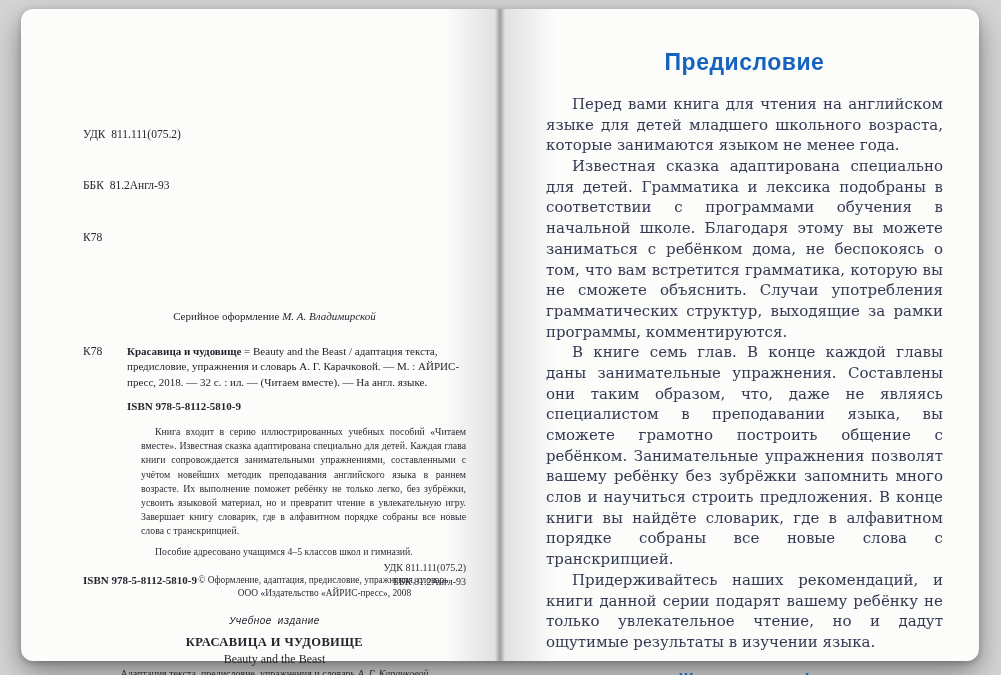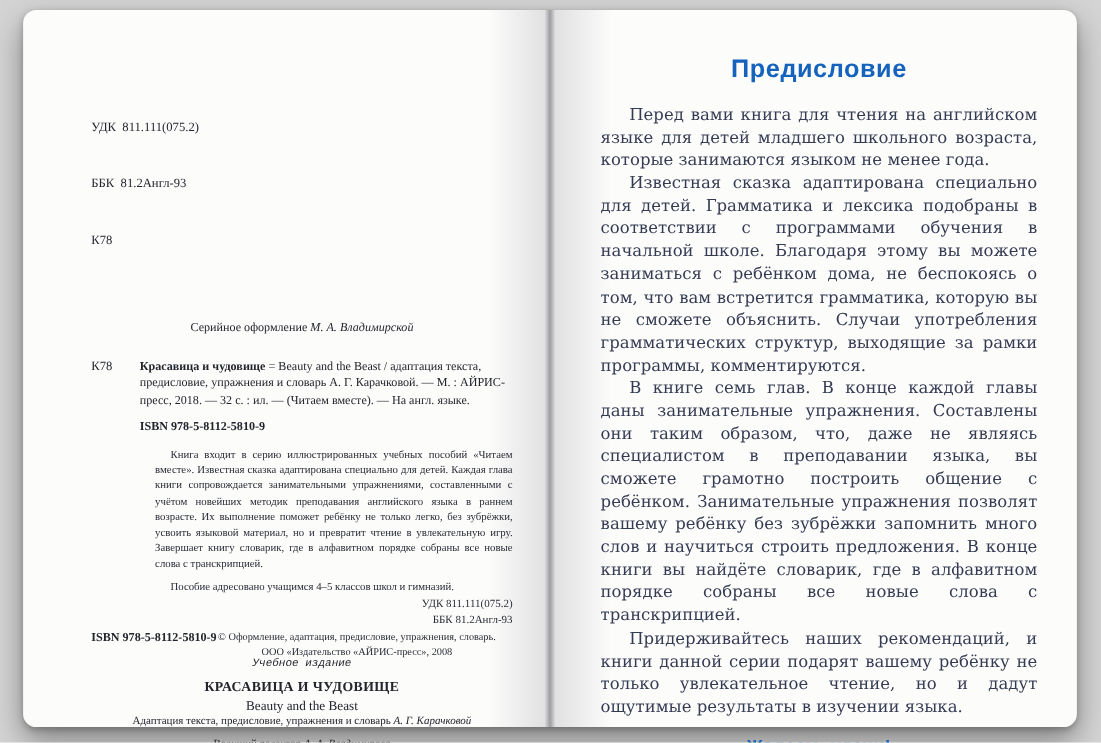--- a/index.html
+++ b/index.html
@@ -8,21 +8,21 @@
     background:#d4d4d4;
     font-family:"Liberation Serif",serif;
   }
   .book{
     position:absolute;left:21px;top:9px;width:958px;height:652px;
     background:#fcfcfb;border-radius:12px;
     box-shadow:0 12px 28px rgba(0,0,0,0.38), 0 2px 6px rgba(0,0,0,0.22);
     display:flex;
   }
   .page{position:relative;width:50%;height:100%;box-sizing:border-box;}
-  .page-left{padding:64px 34px 30px 62px;color:#23252d;}
+  .page-left{padding:82px 34px 30px 62px;color:#23252d;}
   .page-right{padding:24px 36px 12px 46px;}
   .page-left::after{content:"";position:absolute;right:0;top:0;bottom:0;width:56px;
     background:linear-gradient(to right, rgba(0,0,0,0), rgba(70,70,85,0.16));border-radius:0;pointer-events:none;}
   .page-right::before{content:"";position:absolute;left:0;top:0;bottom:0;width:56px;
     background:linear-gradient(to left, rgba(0,0,0,0), rgba(70,70,85,0.16));pointer-events:none;}
   .spine{
     position:absolute;left:50%;top:0;height:100%;width:10px;transform:translateX(-50%);
     background:linear-gradient(to right, rgba(0,0,0,0), rgba(50,50,60,0.38) 50%, rgba(0,0,0,0));
     pointer-events:none;
   }

